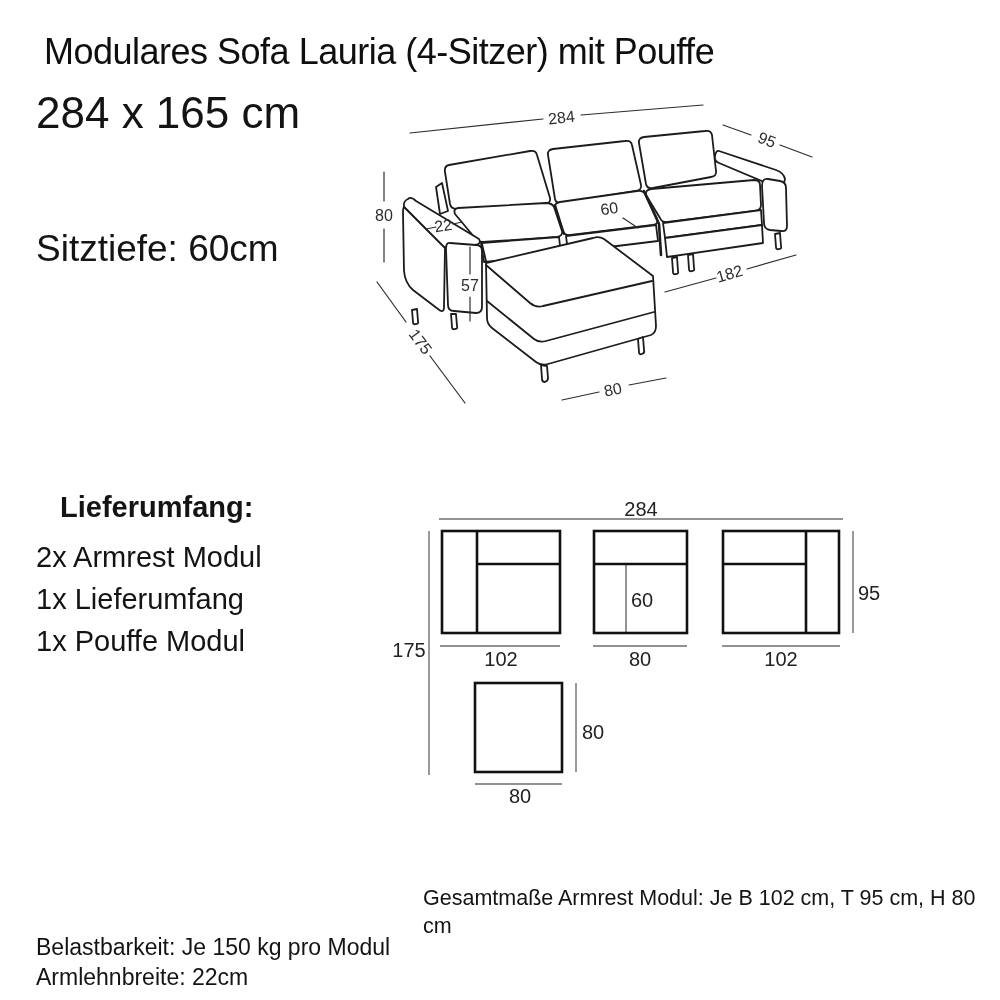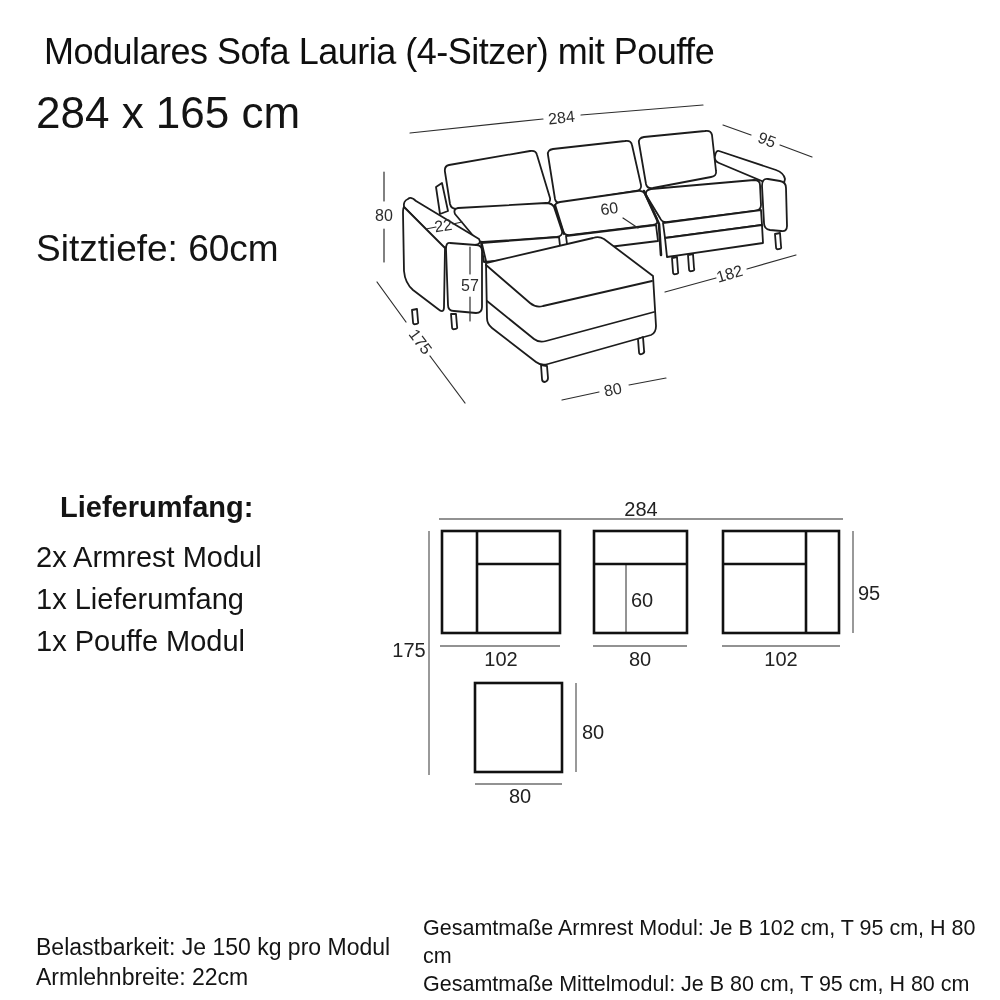--- a/index.html
+++ b/index.html
@@ -7,21 +7,21 @@
     width:1000px;height:1000px;position:relative;background:#ffffff;
     font-family:"Liberation Sans",sans-serif;color:#141414;overflow:hidden;
   }
   .abs{position:absolute;}
   .title{left:44px;top:31px;font-size:36px;font-weight:400;letter-spacing:-0.5px;color:#0f0f0f;}
   .subtitle{left:36px;top:88px;font-size:44px;font-weight:400;color:#141414;}
   .seatspecs{left:36px;top:226px;font-size:37px;line-height:46px;}
   .delivery-head{left:36px;top:491px;font-size:29px;font-weight:700;margin-left:24px;}
   .delivery-items{left:36px;top:536px;font-size:29px;line-height:42px;}
   .footer-left{left:36px;top:932px;font-size:23px;line-height:30px;}
-  .footer-right{left:423px;top:884px;font-size:21.5px;line-height:28px;margin-top:30px;}
+  .footer-right{left:423px;top:884px;font-size:21.5px;line-height:28px;}
   svg text{font-family:"Liberation Sans",sans-serif;}
 </style>
 </head>
 <body>
 
 <div class="abs title">Modulares Sofa Lauria (4-Sitzer) mit Pouffe</div>
 <div class="abs subtitle">284 x 165 cm</div>
 
 <div class="abs seatspecs">
   <div>Sitztiefe: 60cm</div>
@@ -134,14 +134,13 @@
   </g>
 </svg>
 
 <div class="abs footer-left">
   <div>Belastbarkeit: Je 150 kg pro Modul</div>
   <div>Armlehnbreite: 22cm</div>
 </div>
 
 <div class="abs footer-right">
   <div>Gesamtmaße Armrest Modul: Je B 102 cm, T 95 cm, H 80 cm</div>
-  <div>Gesamtmaße Mittelmodul: Je B 80 cm, T 95 cm, H 80 cm</div>
 </div>
 
 </body></html>

